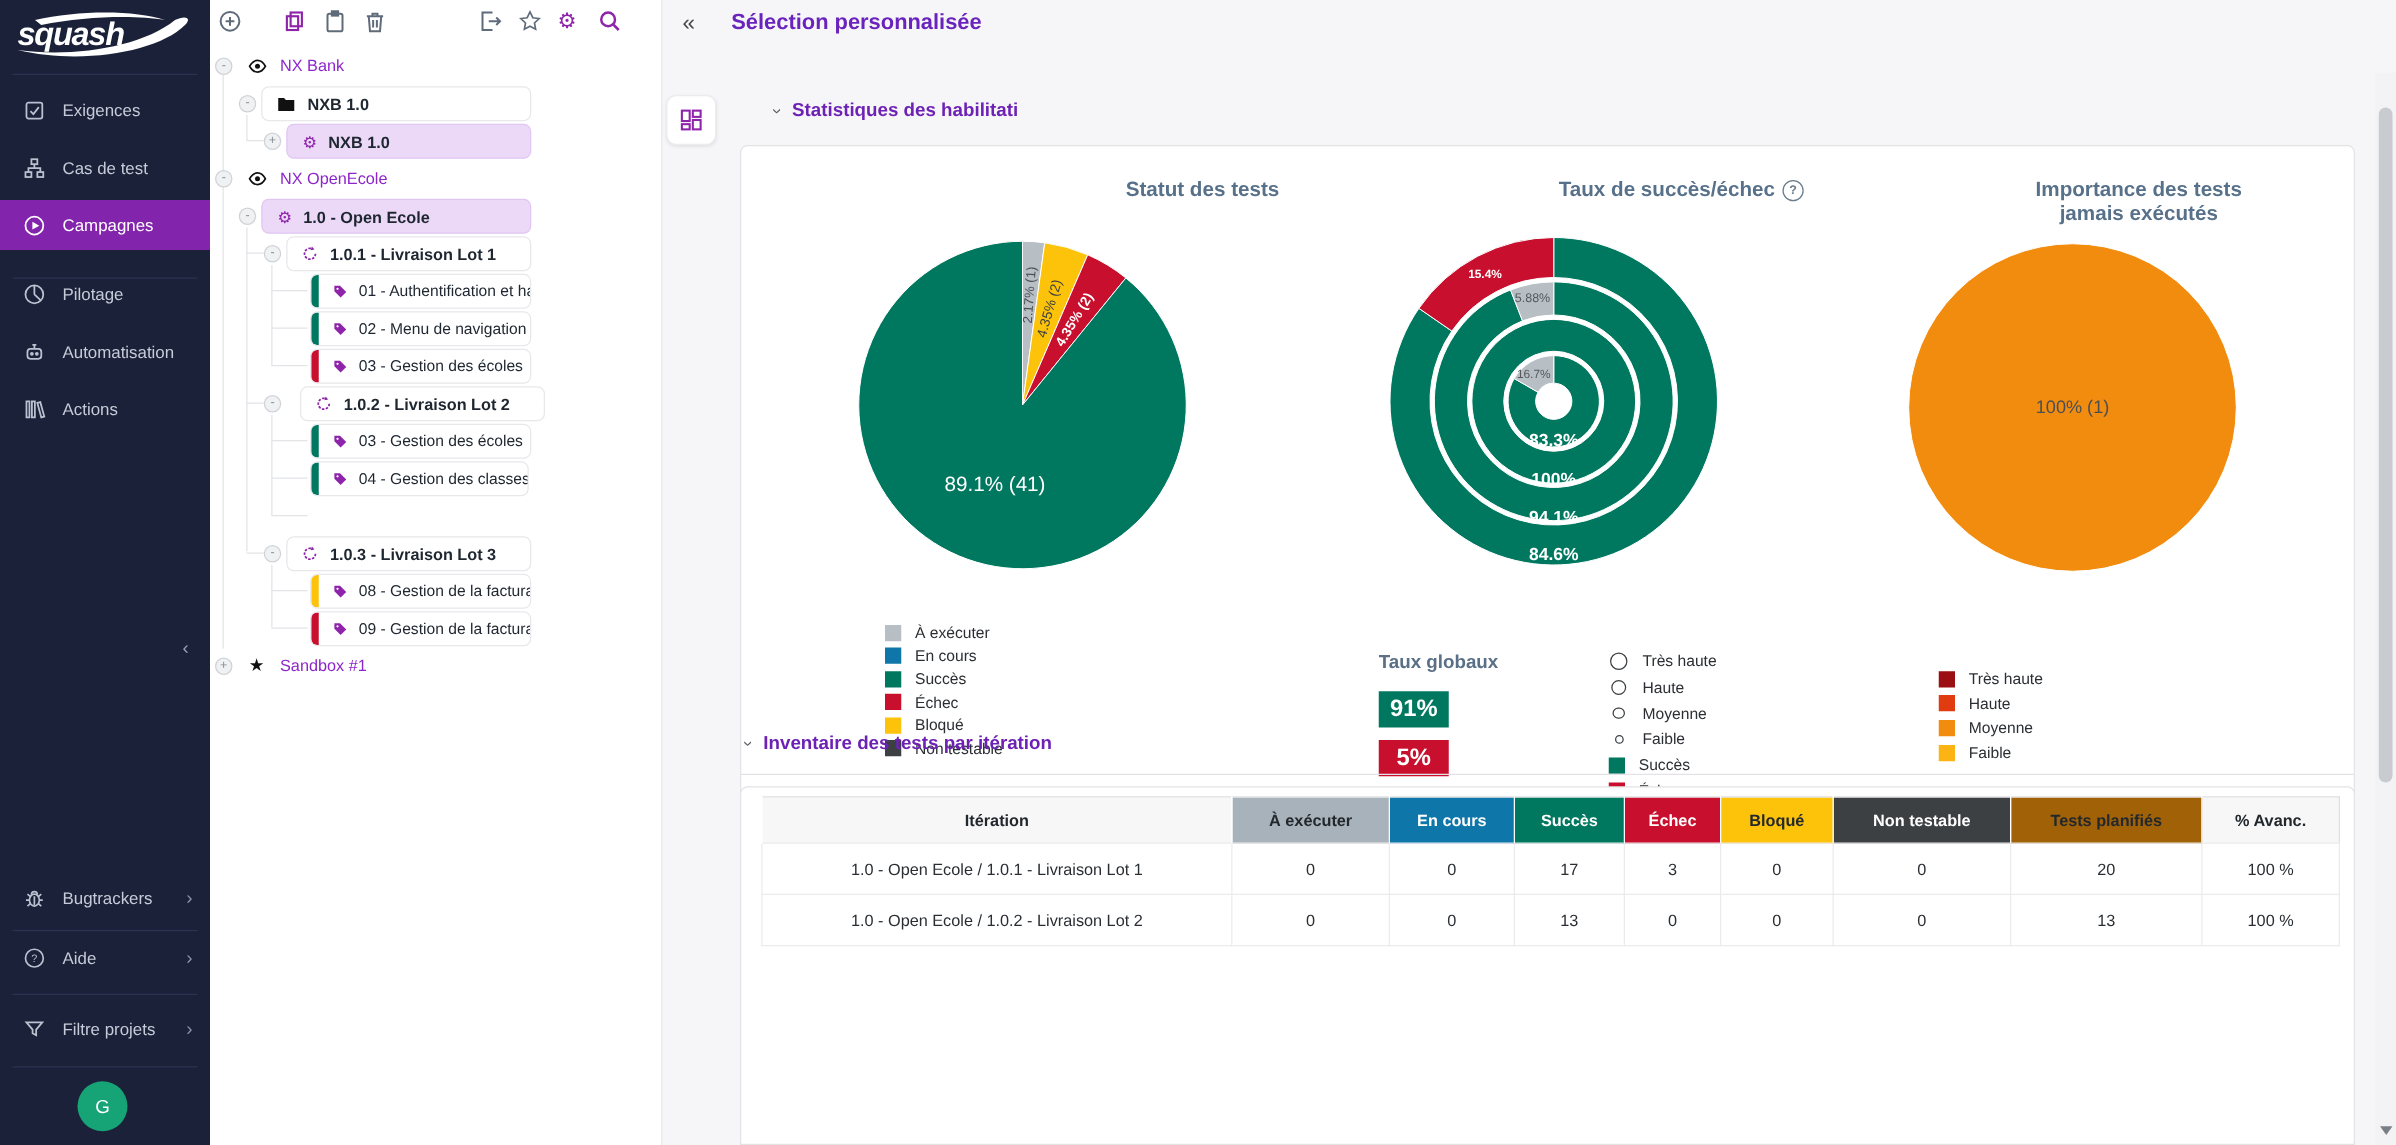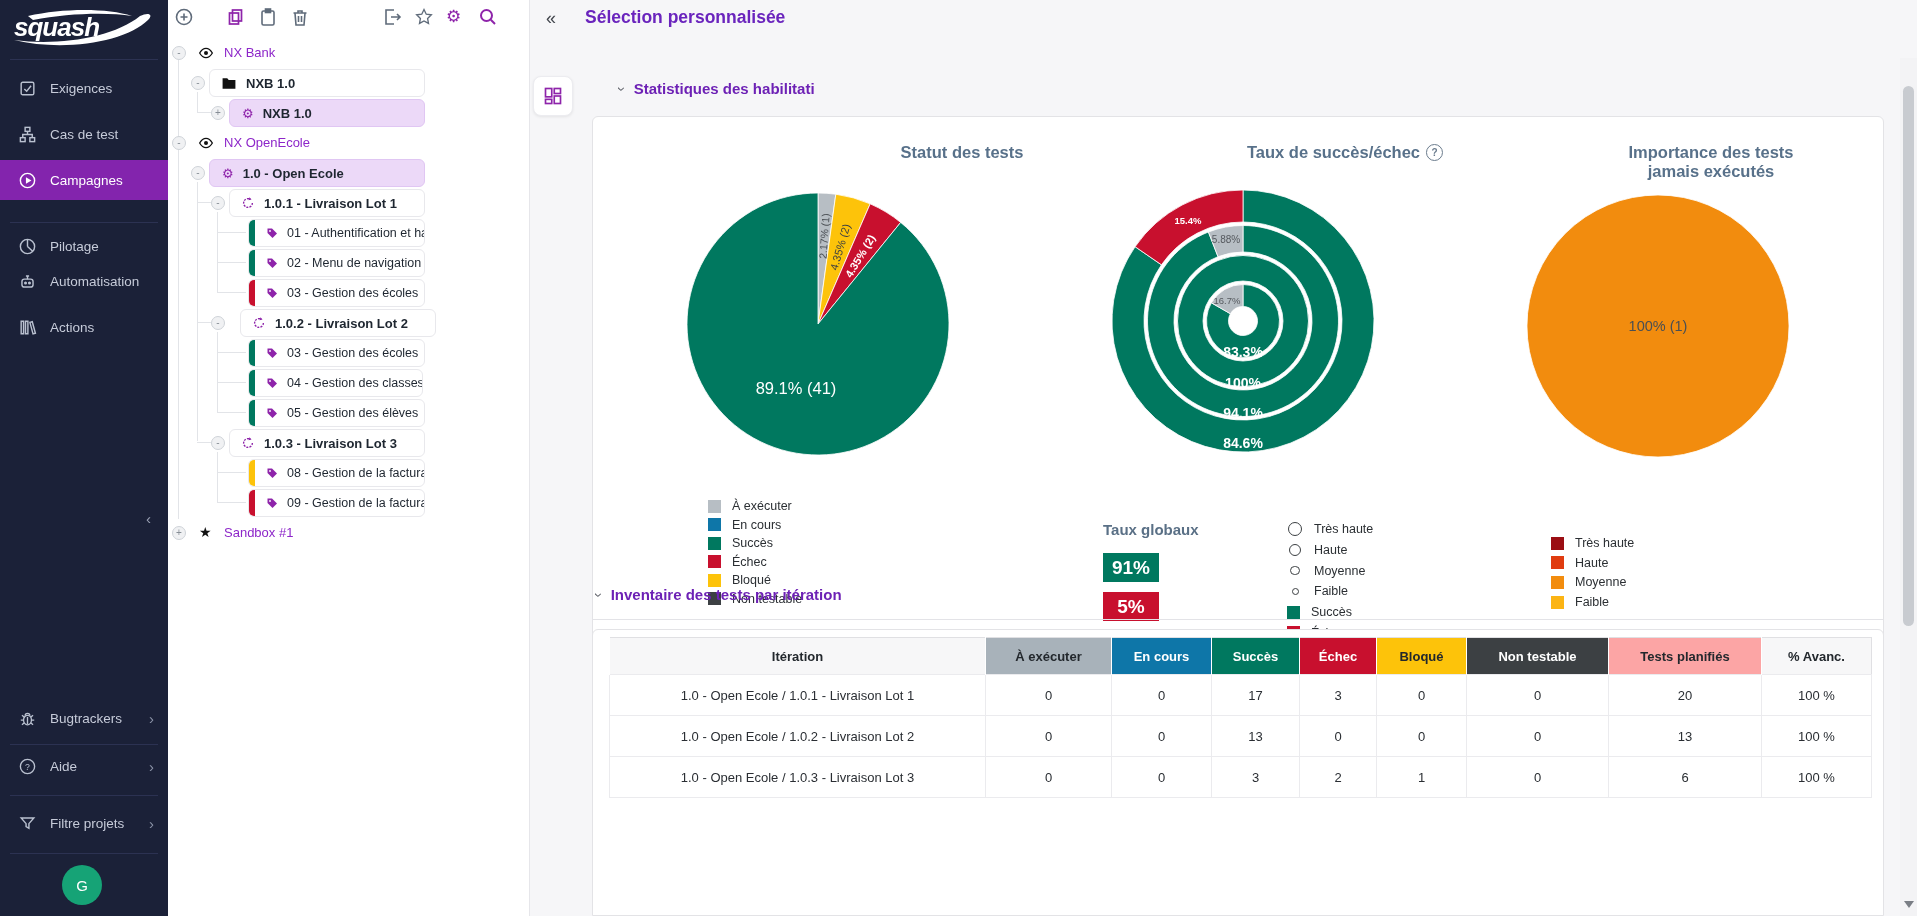--- a/index.html
+++ b/index.html
@@ -117,21 +117,21 @@
   <div class="nav-item active" style="top:160px">
     <span>
         <svg width="19" height="19" viewBox="0 0 24 24">
           <circle cx="12" cy="12" r="9" fill="none" stroke="#fff" stroke-width="1.8"></circle>
           <path d="M10 8l7 4-7 4z" fill="#fff"></path>
         </svg>
       </span>
     <span class="nlabel">Campagnes</span>
   </div>
   <div class="sdivider" style="top:222px"></div>
-  <div class="nav-item" style="top:226px">
+  <div class="nav-item" style="top:215px">
     <span>
         <svg width="19" height="19" viewBox="0 0 24 24" fill="none" stroke="#bac1d0" stroke-width="1.8">
           <circle cx="12" cy="12" r="9"></circle>
           <path d="M12 3v9M12 12l6.5 6"></path>
         </svg>
       </span>
     <span class="nlabel">Pilotage</span>
   </div>
   <div class="nav-item" style="top:261px">
     <span>
@@ -380,32 +380,20 @@
   <div class="trow" style="left:0;top:369px;width:361px">
     <div class="tbox" style="left:80px;top:0;width:175px">
       <span class="sbar" style="background-color: rgb(0, 120, 95);"></span>
       <span style="margin-left:17px">
           <svg width="12" height="12" viewBox="0 0 24 24">
             <path d="M3 3h9l10 10-9 9L3 12z" fill="#8e24aa"></path>
             <circle cx="8" cy="8" r="1.8" fill="#fff"></circle>
           </svg>
         </span>
       <span class="tlabel" style="margin-left:9px">04 - Gestion des classes</span>
-    </div>
-  </div>
-  <div class="trow" style="left:0;top:399px;width:361px">
-    <div class="tbox" style="left:80px;top:0;width:177px">
-      <span class="sbar" style="background-color: rgb(0, 120, 95);"></span>
-      <span style="margin-left:17px">
-          <svg width="12" height="12" viewBox="0 0 24 24">
-            <path d="M3 3h9l10 10-9 9L3 12z" fill="#8e24aa"></path>
-            <circle cx="8" cy="8" r="1.8" fill="#fff"></circle>
-          </svg>
-        </span>
-      <span class="tlabel" style="margin-left:9px">05 - Gestion des élèves</span>
     </div>
   </div>
 
   <div class="trow" style="left:0;top:429px;width:361px">
     <span class="toggle" style="left:43px;top:7px">-</span>
     <div class="tbox" style="left:61px;top:0;width:196px">
       <span style="margin-left:11px">
           <svg width="14" height="14" viewBox="0 0 24 24">
             <path d="M19.5 12a7.5 7.5 0 1 1-3.4-6.3" fill="none" stroke="#8e24aa" stroke-width="2.4" stroke-dasharray="3.4 2"></path>
             <path d="M14.6 2.2l3.4 3.9-5.1 1z" fill="#8e24aa"></path>
@@ -614,21 +602,21 @@
         </colgroup>
       <thead>
         <tr>
           <th style="background-color: rgb(247, 247, 248); color: rgb(35, 40, 45);">Itération</th>
           <th style="background-color: rgb(168, 178, 186); color: rgb(35, 40, 45);">À exécuter</th>
           <th style="background-color: rgb(14, 118, 168); color: rgb(255, 255, 255);">En cours</th>
           <th style="background-color: rgb(0, 120, 95); color: rgb(255, 255, 255);">Succès</th>
           <th style="background-color: rgb(200, 16, 46); color: rgb(255, 255, 255);">Échec</th>
           <th style="background-color: rgb(253, 195, 10); color: rgb(35, 40, 45);">Bloqué</th>
           <th style="background-color: rgb(60, 64, 67); color: rgb(255, 255, 255);">Non testable</th>
-          <th style="background-color: #fca5a5; color: rgb(35, 40, 45);">Tests planifiés</th>
+          <th style="background-color: #a16207; color: rgb(35, 40, 45);">Tests planifiés</th>
           <th style="background-color: rgb(247, 247, 248); color: rgb(35, 40, 45);">% Avanc.</th>
         </tr>
       </thead>
       <tbody>
         <tr>
           <td>1.0 - Open Ecole / 1.0.1 - Livraison Lot 1</td>
           <td>0</td>
           <td>0</td>
           <td>17</td>
           <td>3</td>
@@ -641,31 +629,20 @@
           <td>1.0 - Open Ecole / 1.0.2 - Livraison Lot 2</td>
           <td>0</td>
           <td>0</td>
           <td>13</td>
           <td>0</td>
           <td>0</td>
           <td>0</td>
           <td>13</td>
           <td>100 %</td>
         </tr>
-        <tr>
-          <td>1.0 - Open Ecole / 1.0.3 - Livraison Lot 3</td>
-          <td>0</td>
-          <td>0</td>
-          <td>3</td>
-          <td>2</td>
-          <td>1</td>
-          <td>0</td>
-          <td>6</td>
-          <td>100 %</td>
-        </tr>
       </tbody>
     </table>
   </div>
 </main>
 
 <div class="vscroll">
   <div class="vthumb"></div>
   <div class="varrow"></div>
 </div>
 

